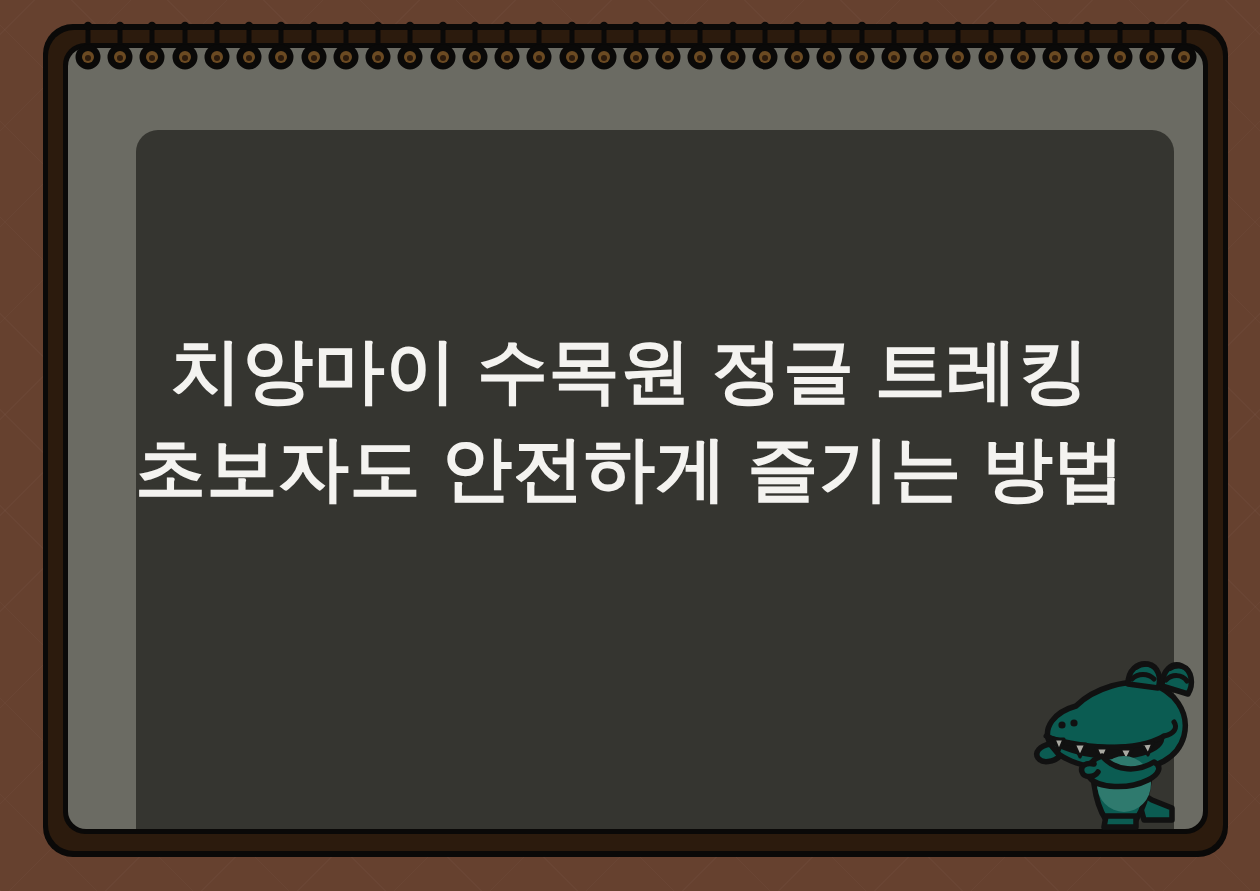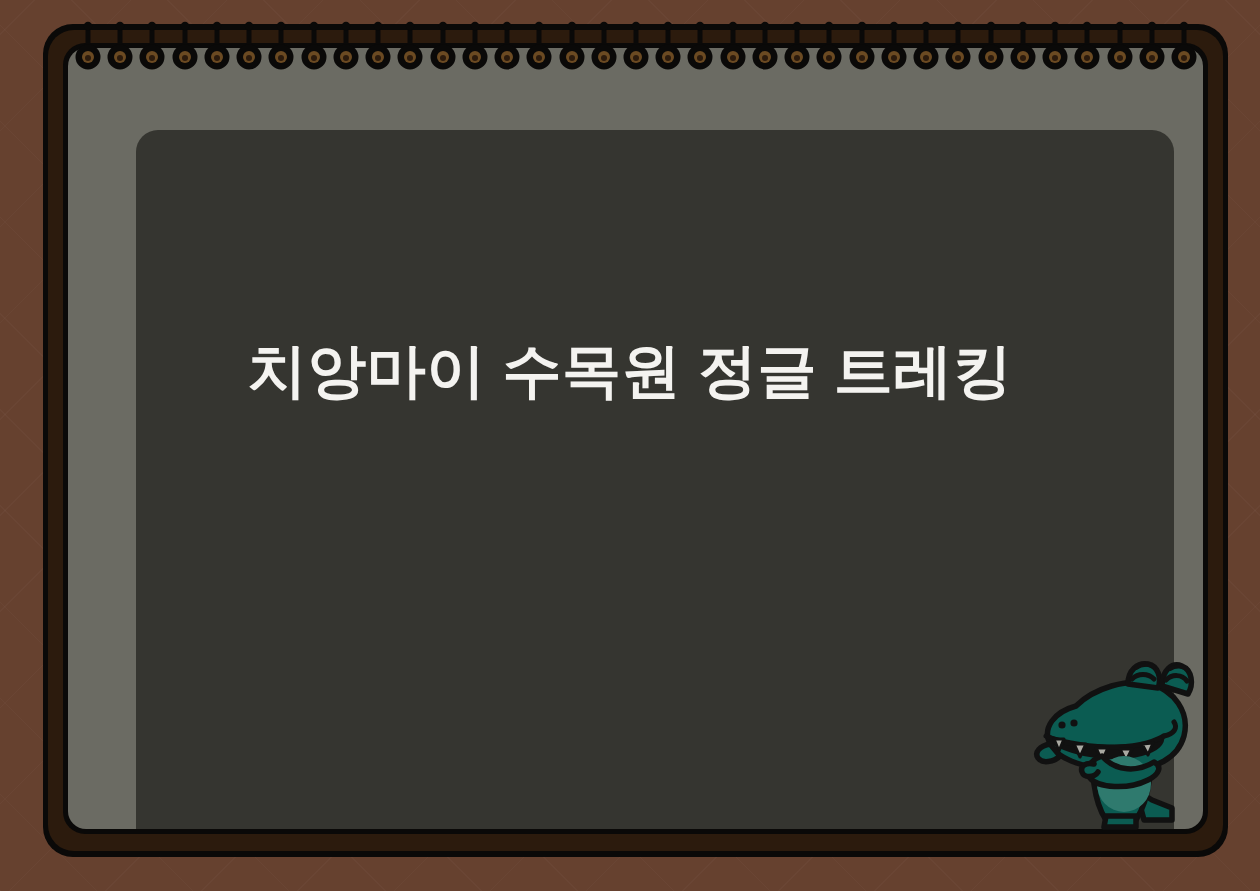--- a/index.html
+++ b/index.html
@@ -122,21 +122,21 @@
     right: 0;
     top: 322px;
     text-align: center;
     padding: 0 40px;
     box-sizing: border-box;
   }
   .title-line {
     color: #f4f3f0;
     font-family: "Liberation Sans", sans-serif;
     font-weight: bold;
-    font-size: 59px;
+    font-size: 71px;
     line-height: 98px;
     letter-spacing: 0.5px;
     white-space: nowrap;
   }
 
   
   #mascot {
     position: absolute;
     left: 1032px;
     top: 640px;
@@ -338,20 +338,21 @@
         <path d="M1184 57 L1184 26" stroke="#0a0908" stroke-width="5" stroke-linecap="round" fill="none"></path>
         <circle cx="1184" cy="26" r="4.2" fill="#0a0908"></circle>
         <circle cx="1184" cy="57" r="12.5" fill="#0a0908"></circle>
         <circle cx="1184" cy="57" r="6" fill="#6b4a22"></circle>
         <circle cx="1184" cy="58" r="3" fill="#2c1b0d"></circle>
       </g>
   </svg>
 
   <div id="title-block">
     <div class="title-line">치앙마이 수목원 정글 트레킹</div>
+    <div class="title-line">초보자도 안전하게 즐기는 방법</div>
   </div>
 
   <svg id="mascot" viewBox="0 0 172 195" xmlns="http://www.w3.org/2000/svg" aria-hidden="true">
     <g id="mascot-group" fill="none" stroke="#111111" stroke-width="5.5" stroke-linecap="round" stroke-linejoin="round">
 
       <path d="M104 150 L112 180 L140 180 L140 168 L120 160 Z" fill="#0b5c52"></path>
 
       <path d="M62 96
                C 58 130, 62 162, 74 180
                L 104 180

